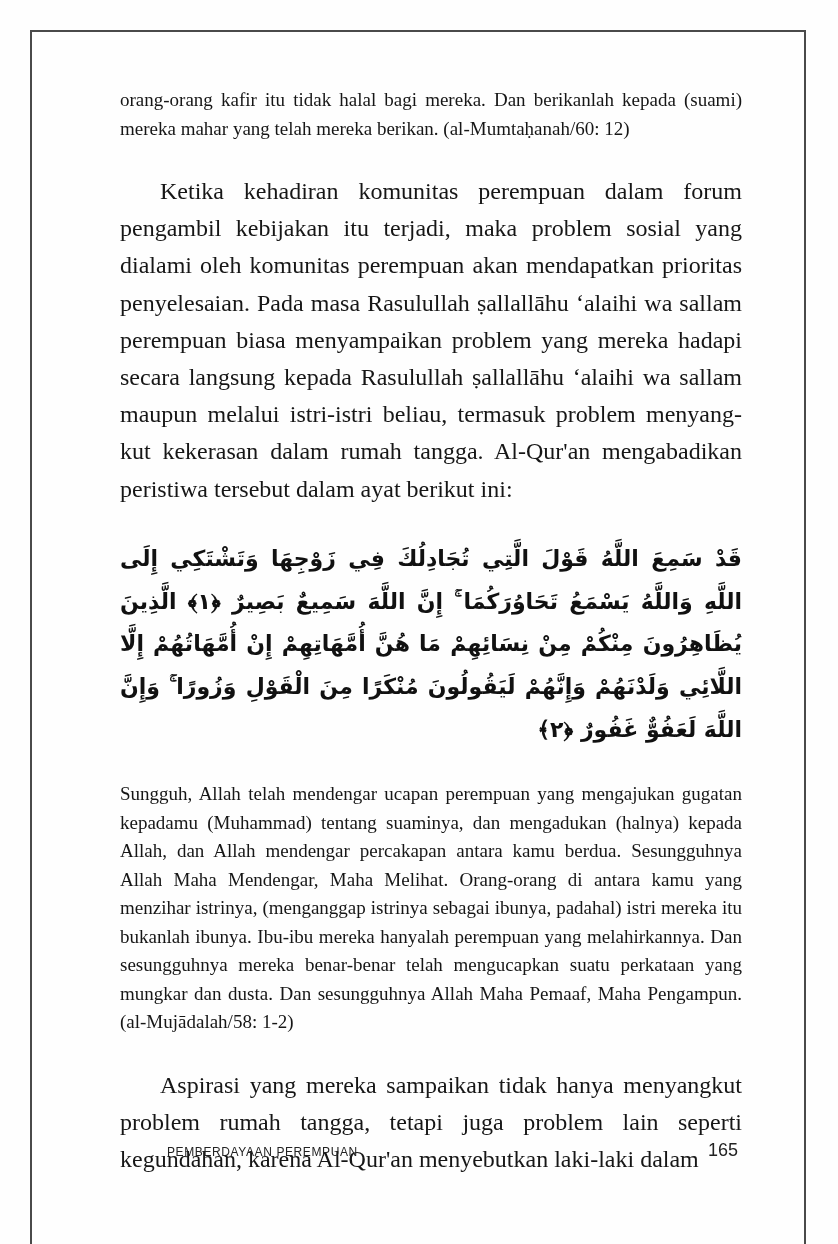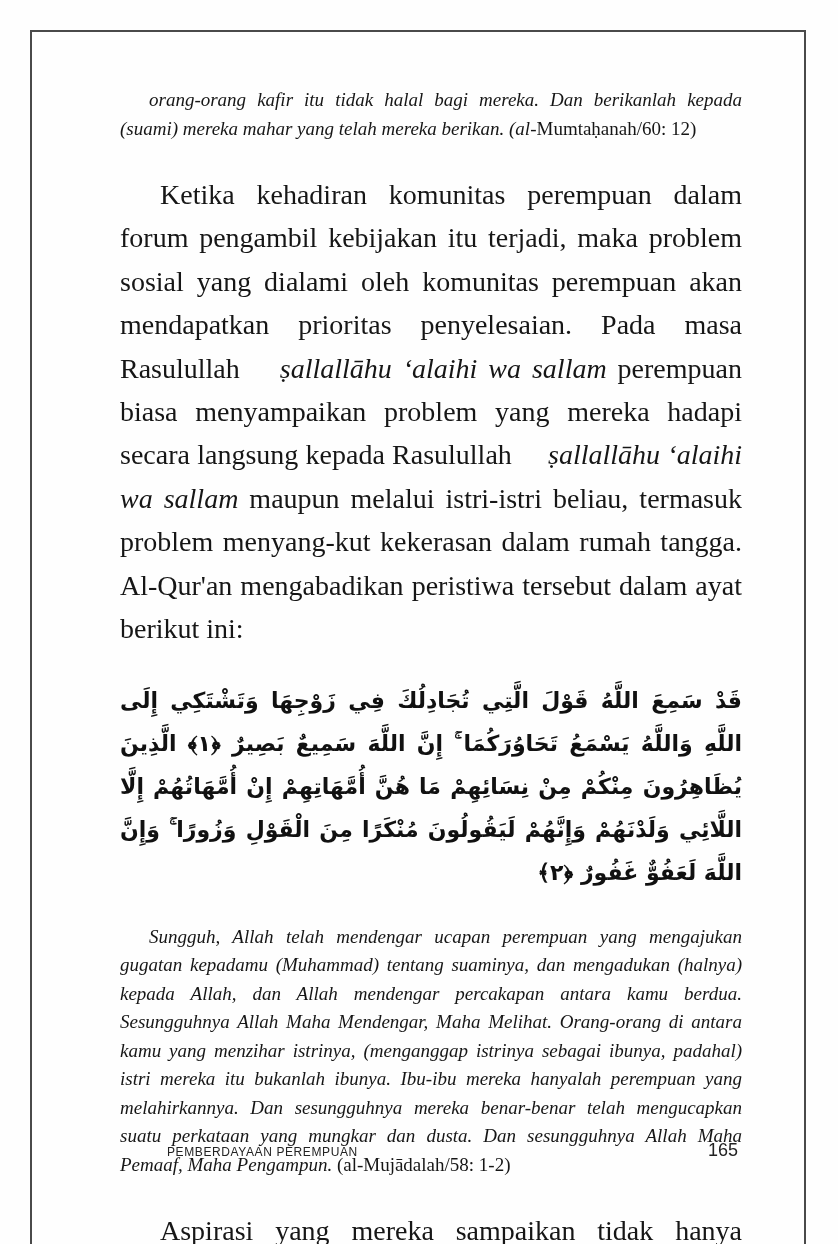--- a/index.html
+++ b/index.html
@@ -28,37 +28,35 @@
     box-sizing: border-box;
     pointer-events: none;
   }
   .content {
     position: absolute;
     left: 120px;
     top: 86px;
     width: 622px;
   }
   p.body {
-    font-size: 28px;
+    font-size: 24px;
     line-height: 1.55;
     text-align: justify;
     margin: 0 0 30px 0;
   }
   p.quote {
     font-size: 19px;
     line-height: 1.5;
     margin: 0 0 30px 0;
     text-align: justify;
   }
   .indent {
     text-indent: 40px;
   }
   .italic {
-    font-style: italic;
-    margin-left: 29px;
   }
   .roman {
     font-style: normal;
   }
   p.arabic {
     direction: rtl;
     unicode-bidi: embed;
     font-family: "DejaVu Sans", sans-serif;
     font-size: 22px;
     line-height: 1.95;

